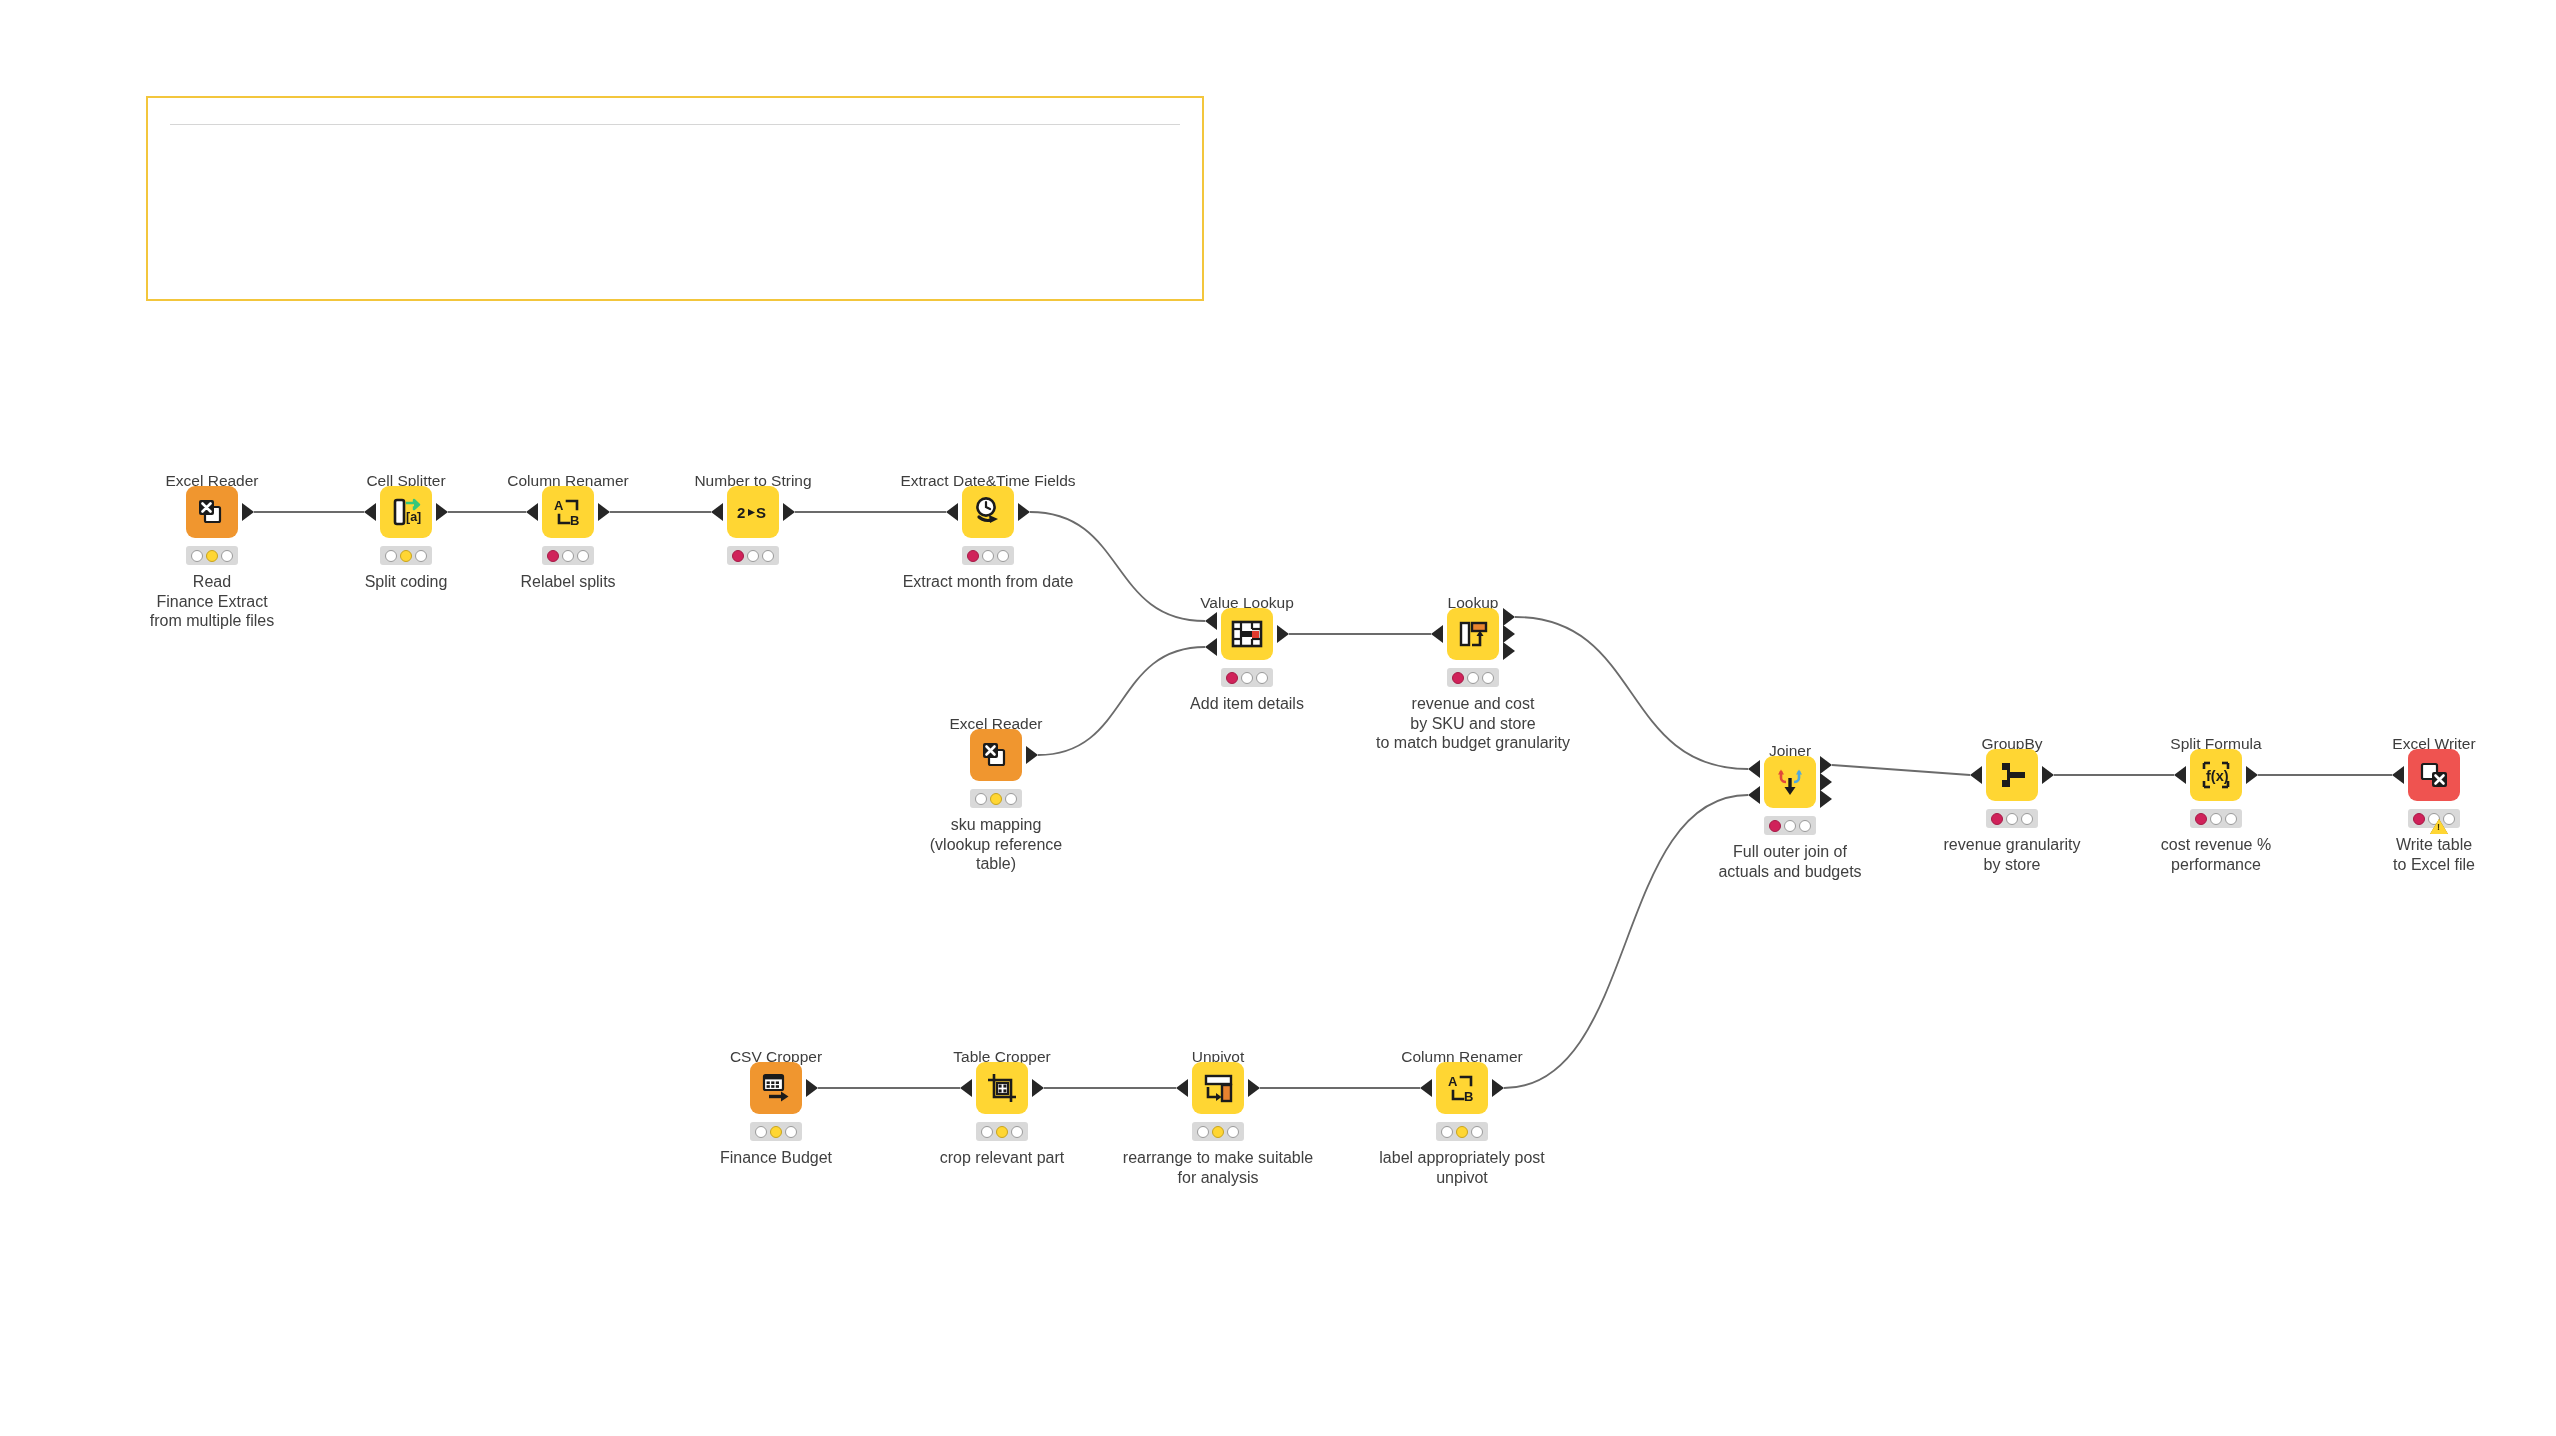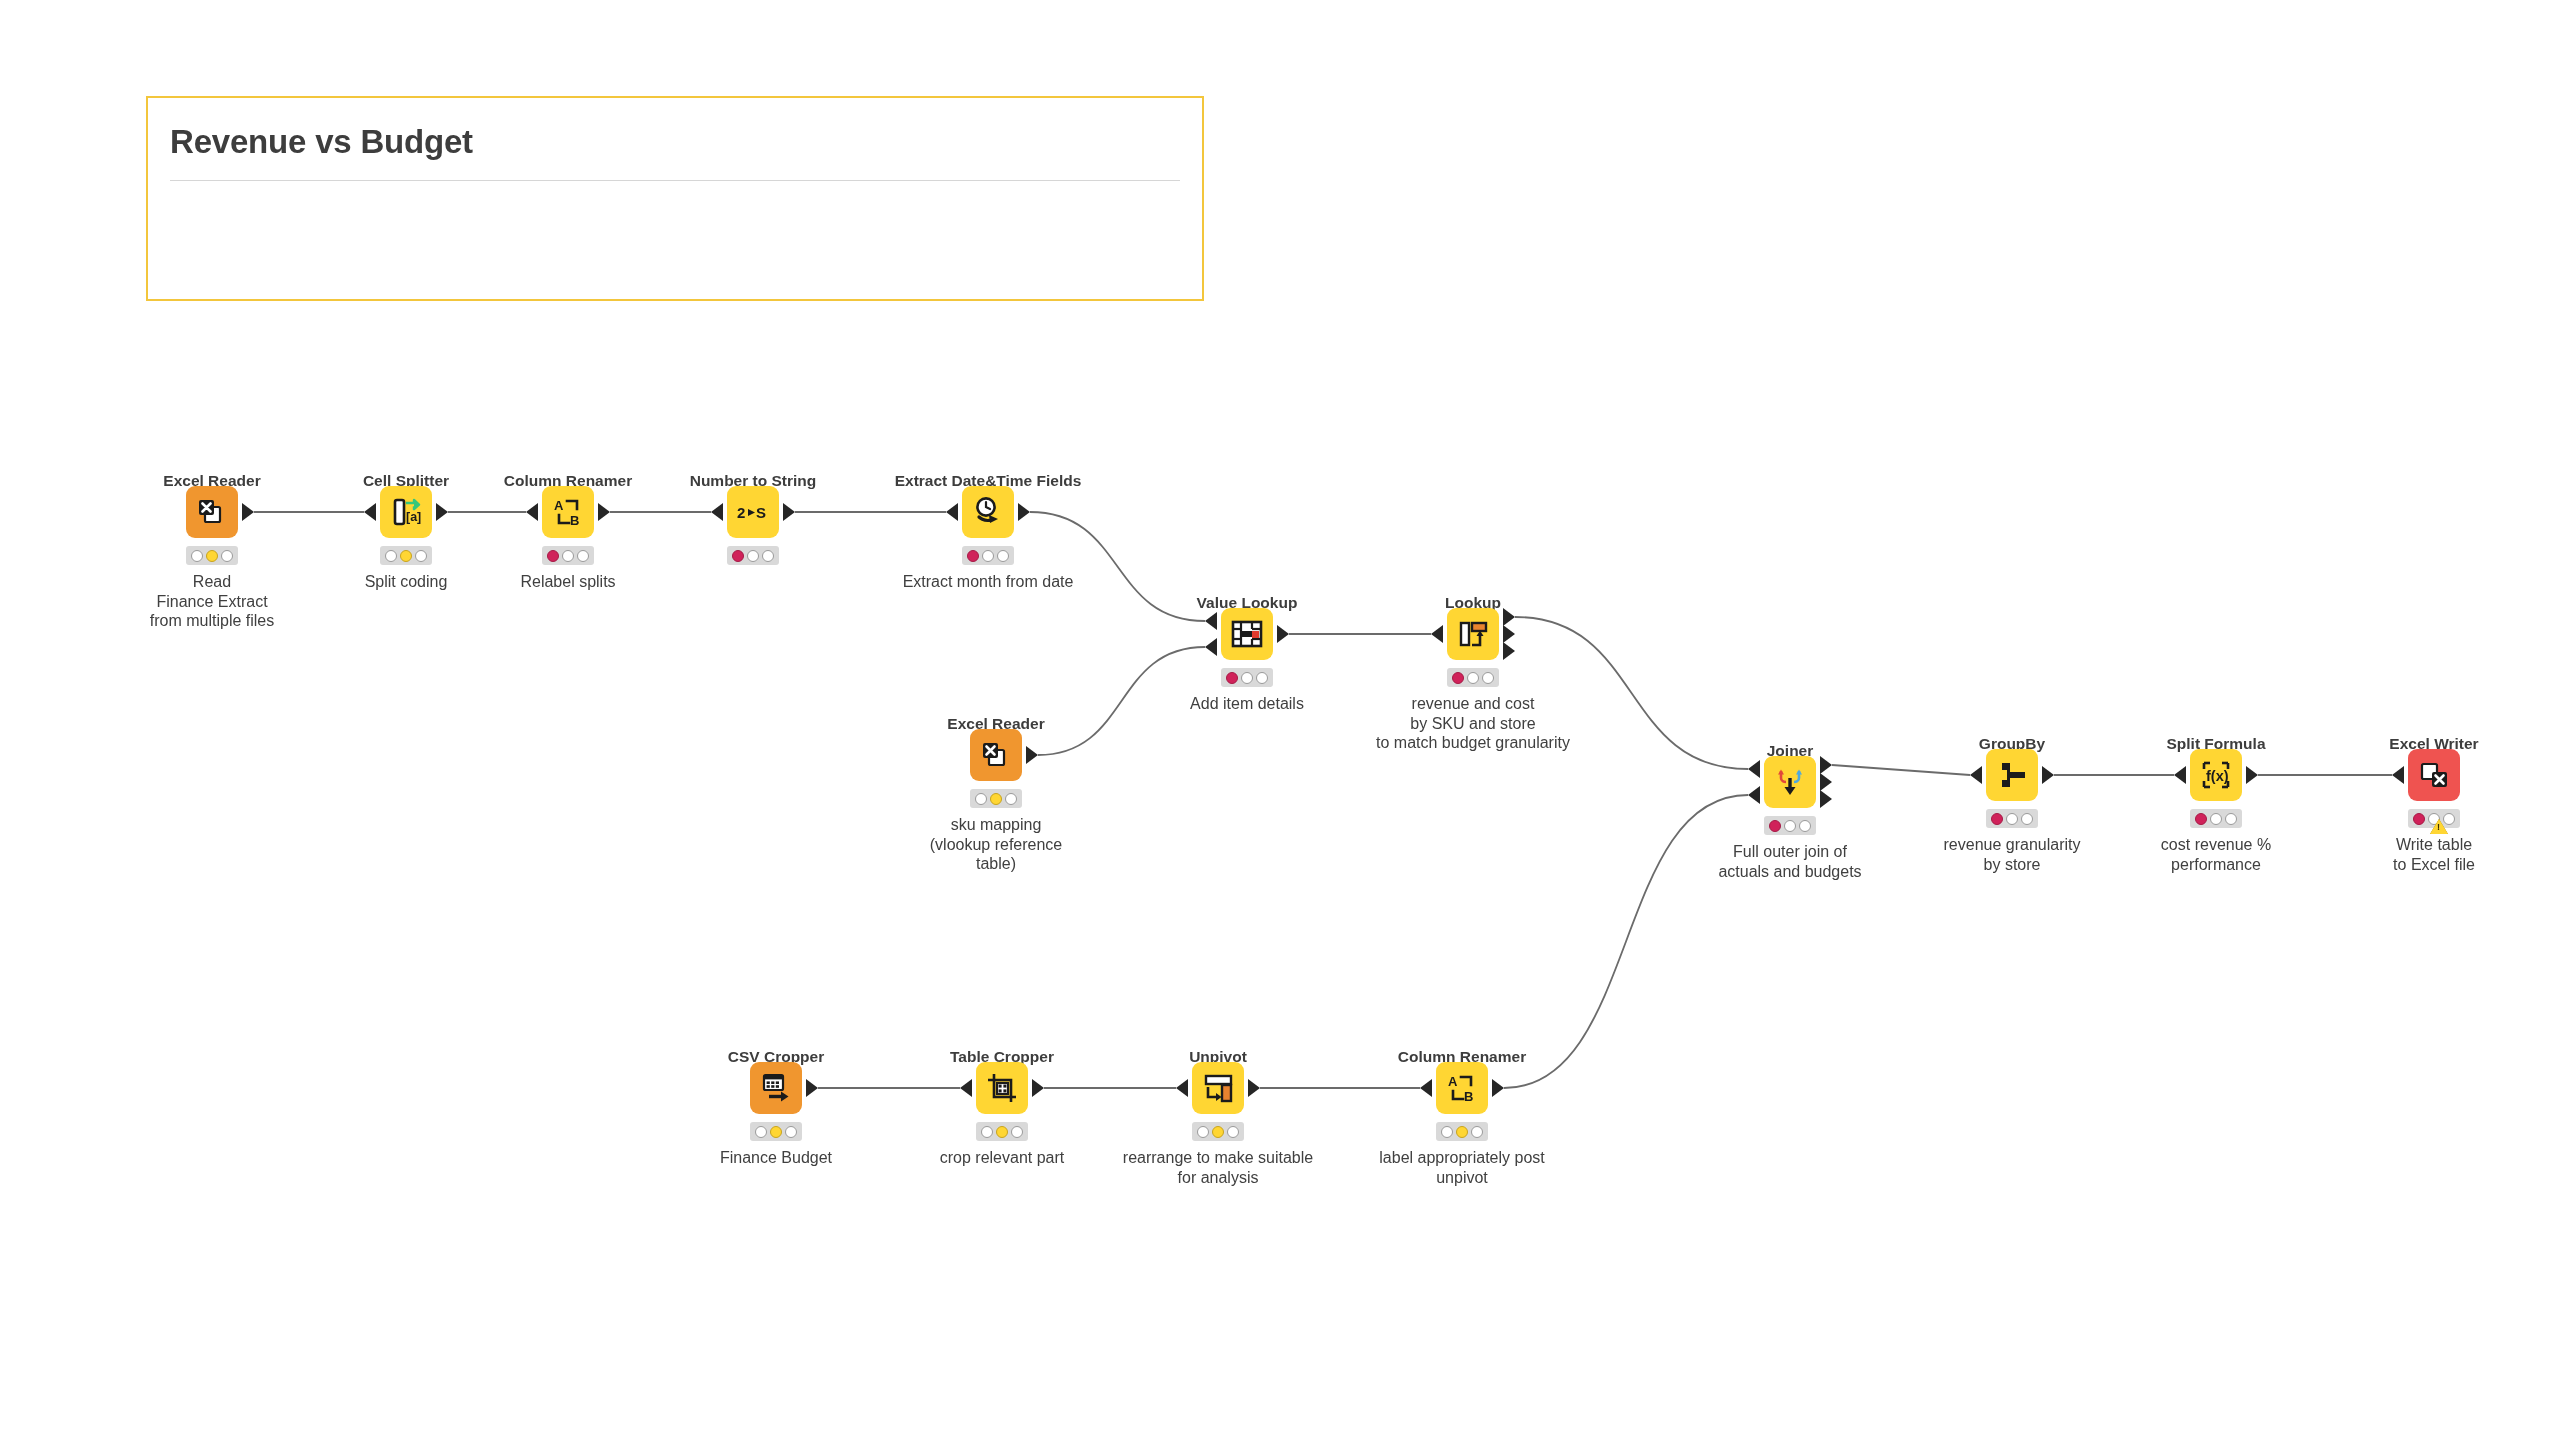--- a/index.html
+++ b/index.html
@@ -25,21 +25,21 @@
   }
 
   
   #canvas{position:absolute;left:0;top:0;width:2556px;height:1436px;}
   #edges{position:absolute;left:0;top:0;width:2556px;height:1436px;pointer-events:none;}
 
   
   .node{position:absolute;width:0;height:0;}
   .node-title{
     position:absolute;left:50%;transform:translateX(-50%);
-    top:-40px;white-space:nowrap;font-size:15.5px;font-weight:bold;color:#3d3d3d;
+    top:-40px;white-space:nowrap;font-size:15.5px;font-weight:normal;color:#3d3d3d;
   }
   .node-box{
     position:absolute;left:-26px;top:-26px;width:52px;height:52px;
     border-radius:9px;display:flex;align-items:center;justify-content:center;
   }
   .node-box.yellow{background:#ffd633;}
   .node-box.orange{background:#f0962f;}
   .node-box.red{background:#ef5350;}
 
   
@@ -73,21 +73,20 @@
   }
 
   
   .ic{position:relative;width:34px;height:34px;}
   .ic svg{display:block;}
 </style>
 </head>
 <body>
 
 <div id="annotation-box">
-  <div id="annotation-title">Revenue vs Budget</div>
   <div id="annotation-rule"></div>
 </div>
 
 <div id="canvas">
   <svg id="edges" viewBox="0 0 2556 1436" xmlns="http://www.w3.org/2000/svg">
       <path d="M254 512 L364 512" fill="none" stroke="#6b6b6b" stroke-width="1.8"></path>
       <path d="M448 512 L526 512" fill="none" stroke="#6b6b6b" stroke-width="1.8"></path>
       <path d="M610 512 L711 512" fill="none" stroke="#6b6b6b" stroke-width="1.8"></path>
       <path d="M795 512 L946 512" fill="none" stroke="#6b6b6b" stroke-width="1.8"></path>
       <path d="M1030 512 C1126.25 512 1108.75 621 1205 621" fill="none" stroke="#6b6b6b" stroke-width="1.8"></path>

